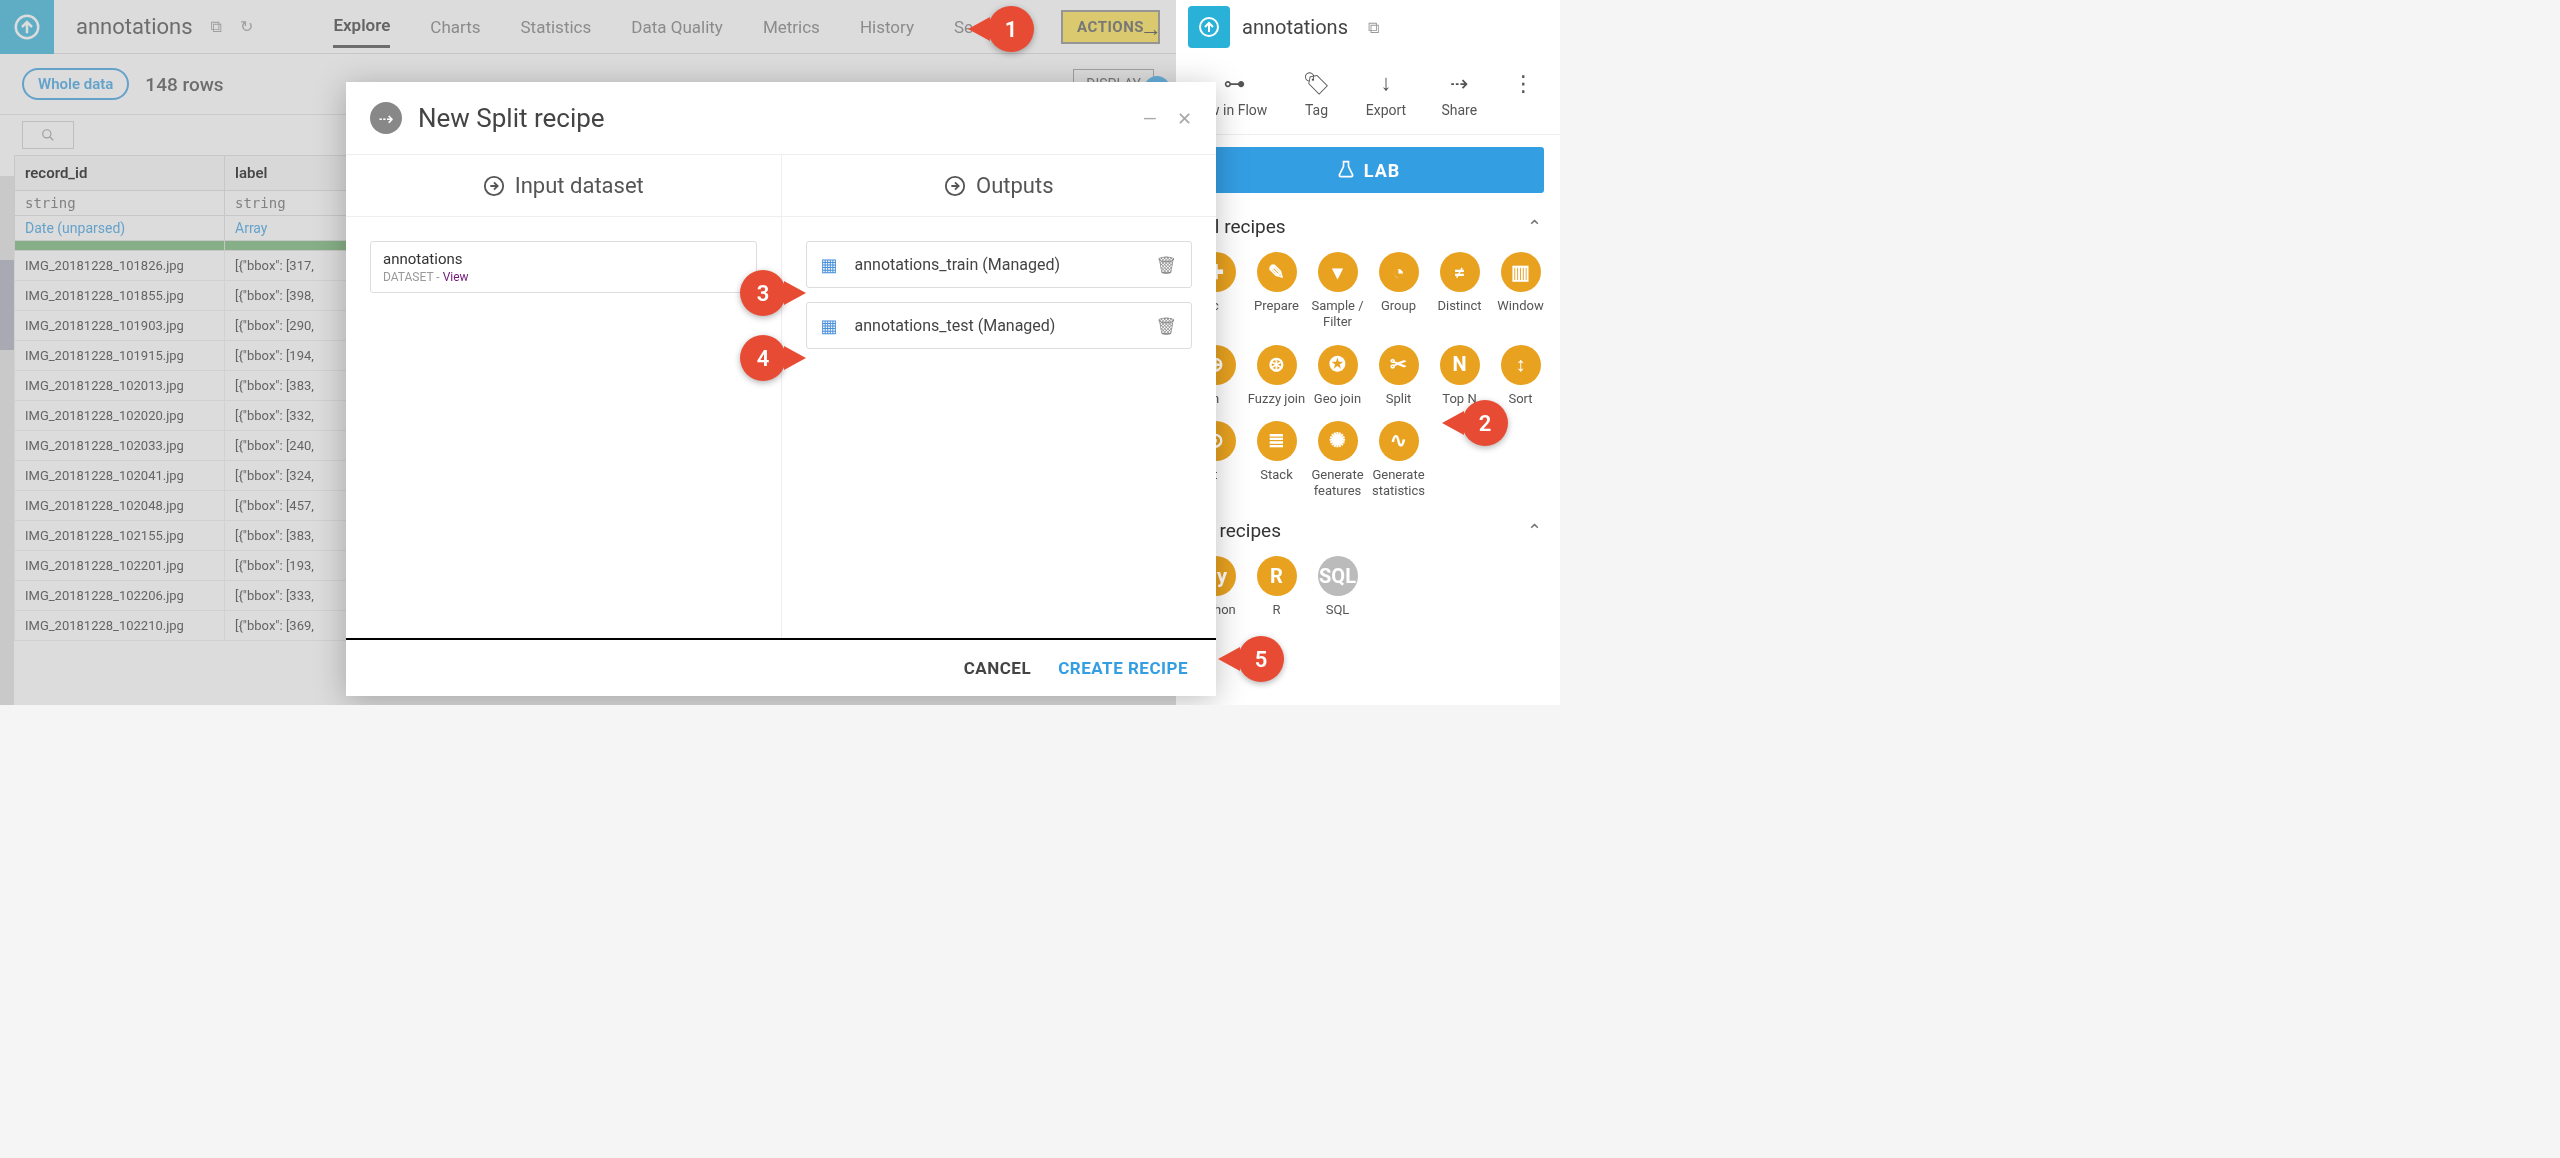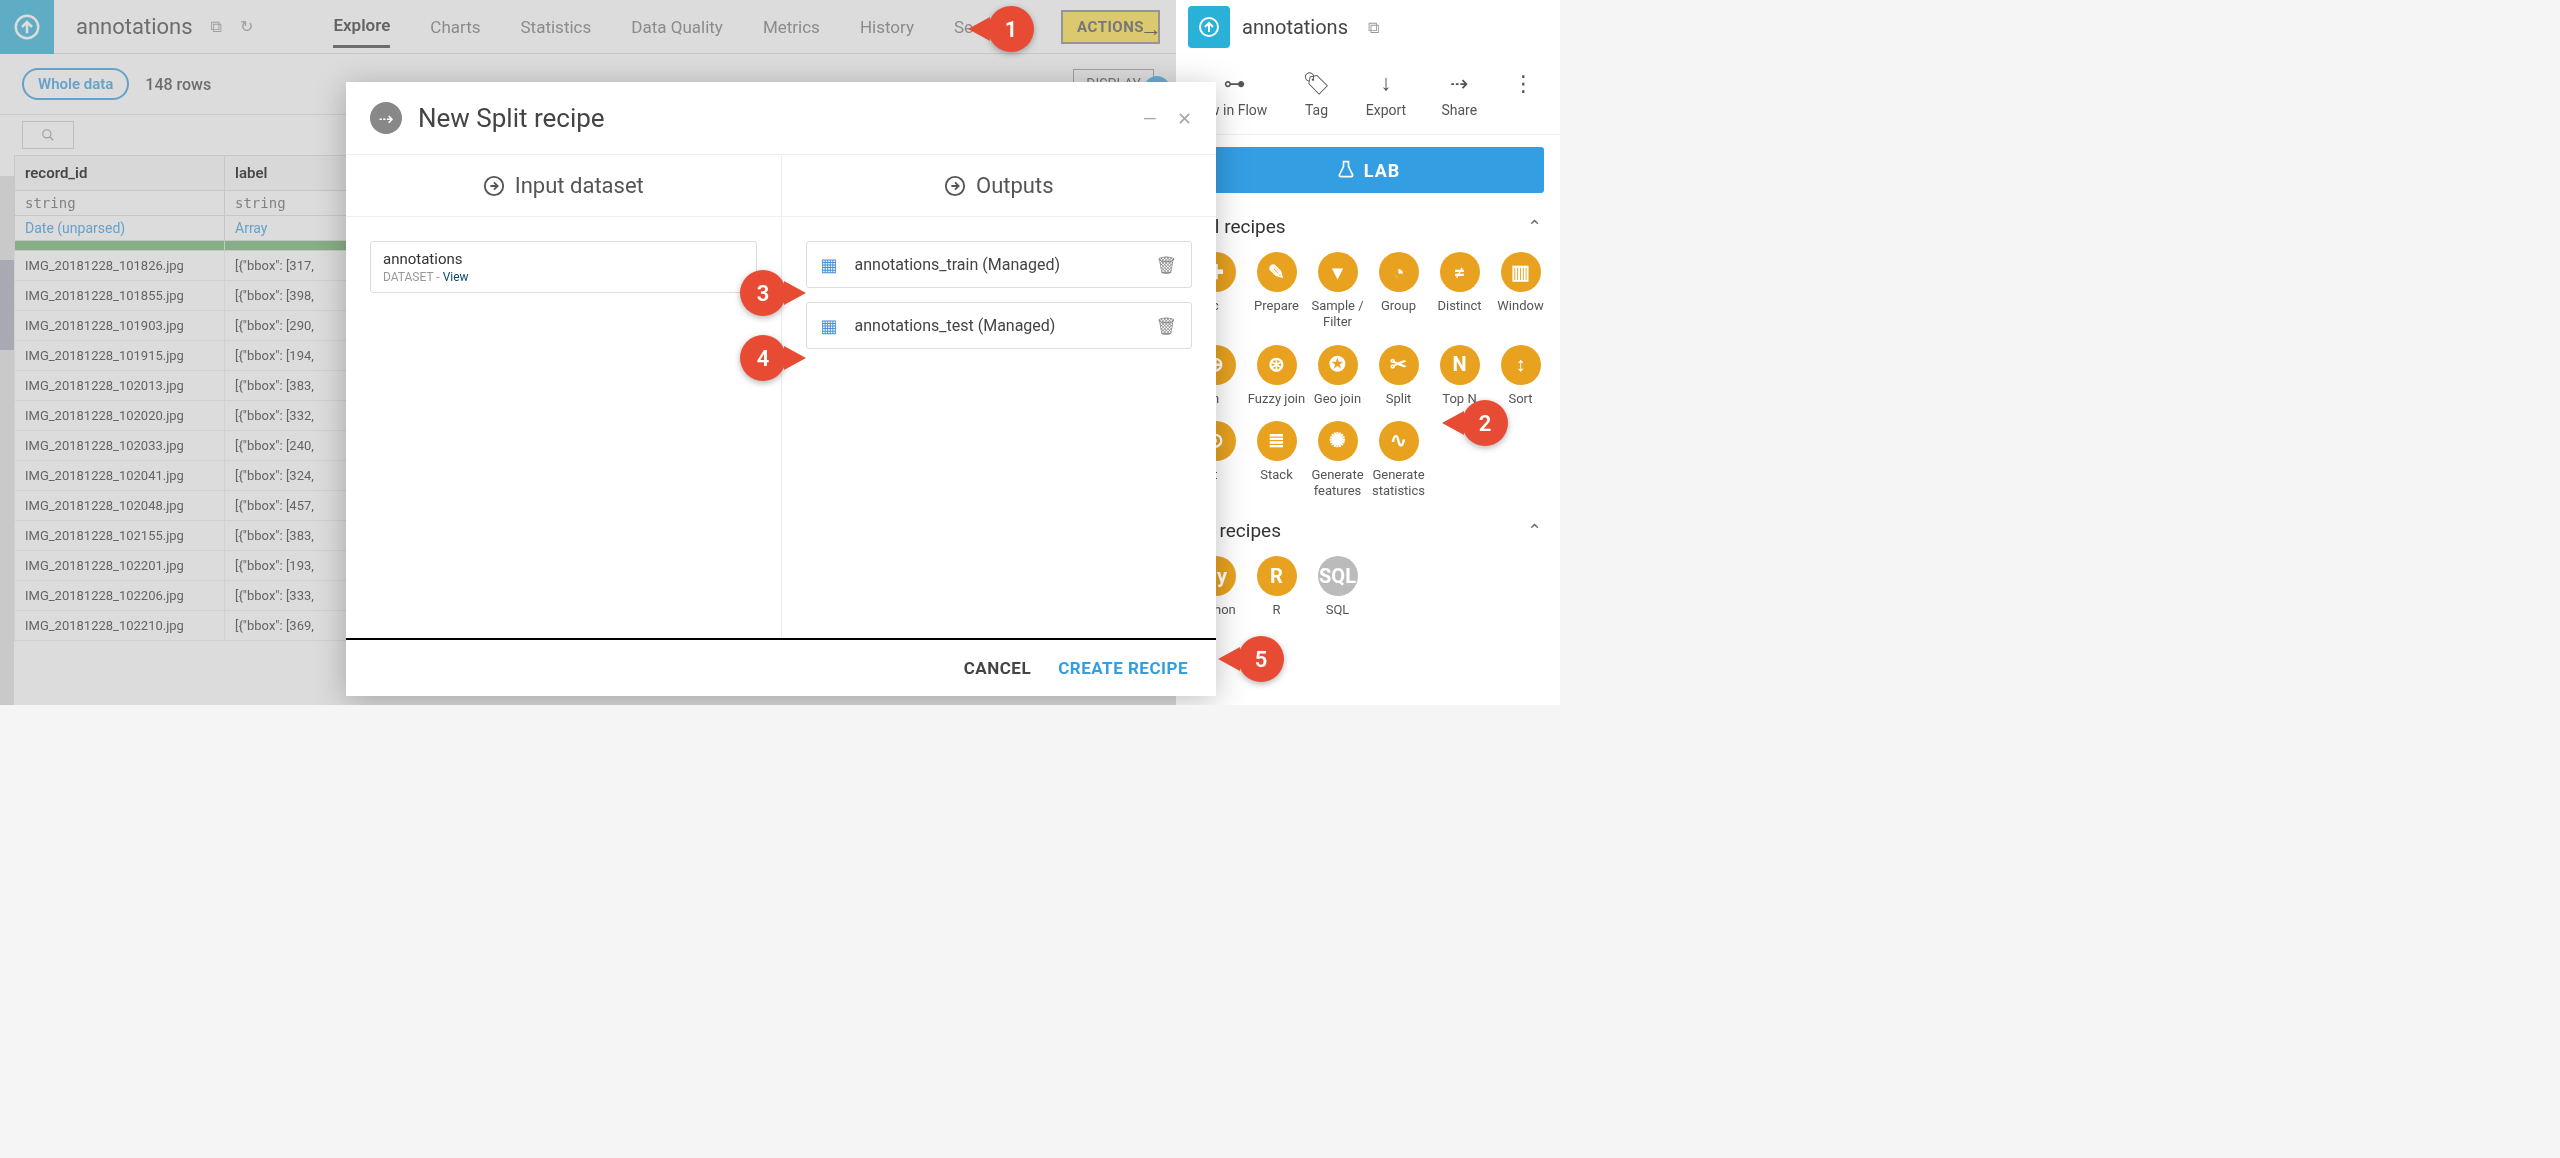--- a/index.html
+++ b/index.html
@@ -13,21 +13,21 @@
 .app-badge svg { width: 30px; height: 30px; }
 .ds-title { font-size: 22px; color: #444; margin-left: 22px; font-weight: 400; }
 .copy-icon, .refresh-icon { color: #999; margin-left: 18px; font-size: 16px; }
 .tabs { display: flex; margin-left: 80px; gap: 40px; height: 54px; align-items: center; }
 .tab { color: #777; font-size: 17px; padding: 10px 0; cursor: pointer; }
 .tab.active { color: #333; font-weight: 600; border-bottom: 3px solid #444; }
 .actions-btn { margin-left: auto; margin-right: 16px; border: 2px solid #888; padding: 6px 14px; font-size: 15px; font-weight: 700; color: #555; background: #fde047; letter-spacing: 0.5px; }
 
 .subbar { display: flex; align-items: center; padding: 14px 22px; border-bottom: 1px solid #e3e3e3; gap: 16px; justify-content: flex-end; }
 .pill { border: 2px solid #349ee3; color: #349ee3; border-radius: 18px; padding: 5px 14px; font-size: 15px; font-weight: 600; }
-.rowcount { color: #444; font-size: 16px; font-weight: 500; }
+.rowcount { color: #444; font-size: 19px; font-weight: 500; }
 .display-btn { margin-left: auto; border: 1px solid #999; padding: 6px 12px; font-size: 14px; color: #555; }
 
 .search-row { padding: 6px 22px; }
 .search-box { width: 52px; height: 28px; border: 1px solid #ccc; display: flex; align-items: center; justify-content: center; color: #999; }
 
 .data-table { width: 100%; border-collapse: collapse; }
 .data-table th { text-align: left; padding: 8px 10px; border: 1px solid #ddd; background: #fafafa; font-weight: 600; font-size: 15px; }
 .type-row td { padding: 4px 10px; border: 1px solid #ddd; font-family: monospace; font-size: 14px; color: #666; }
 .meaning-row td { padding: 4px 10px; border: 1px solid #ddd; font-size: 14px; color: #349ee3; }
 .hist-row td { background: #6fb36f; height: 10px; border: 1px solid #ddd; padding: 0; }
@@ -65,21 +65,21 @@
 .modal-cols { display: flex; flex: 1; }
 .col { flex: 1; border-top: 1px solid #eee; }
 .col + .col { border-left: 1px solid #eee; }
 .col-head { display: flex; align-items: center; justify-content: center; gap: 10px; padding: 18px 0; font-size: 22px; color: #555; border-bottom: 1px solid #eee; }
 .col-head svg { width: 22px; height: 22px; }
 .col-body { padding: 24px; }
 
 .input-box { border: 1px solid #ddd; border-radius: 3px; padding: 8px 12px; }
 .input-box .name { font-size: 15px; color: #333; }
 .input-box .sub { font-size: 12px; color: #999; margin-top: 2px; }
-.input-box .sub a { color: #0c4a6e; text-decoration: none; }
+.input-box .sub a { color: #701a75; text-decoration: none; }
 
 .output-box { border: 1px solid #ddd; border-radius: 3px; padding: 12px 14px; display: flex; align-items: center; gap: 14px; margin-bottom: 14px; }
 .output-box .ds-icon { color: #4a90d9; font-size: 18px; width: 20px; }
 .output-box .ds-name { font-size: 16px; color: #444; flex: 1; }
 .output-box .trash { color: #888; font-size: 17px; cursor: pointer; }
 
 .add-btn { background: #349ee3; color: #fff; height: 44px; display: flex; align-items: center; justify-content: center; font-size: 17px; font-weight: 700; letter-spacing: 0.5px; border-radius: 3px; cursor: pointer; }
 
 .modal-footer { display: flex; justify-content: flex-end; gap: 27px; padding: 18px 28px; border-top: 2px solid #000000; }
 .cancel-btn { font-size: 17px; font-weight: 700; color: #444; letter-spacing: 0.5px; cursor: pointer; }

